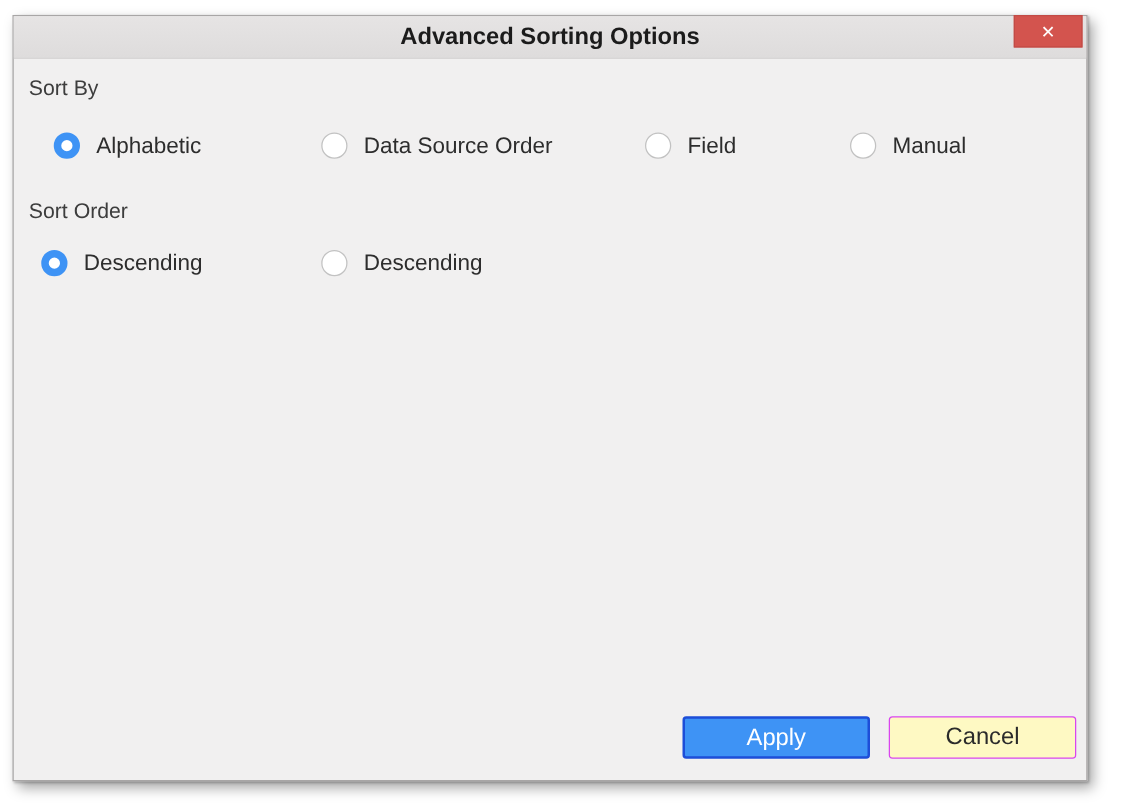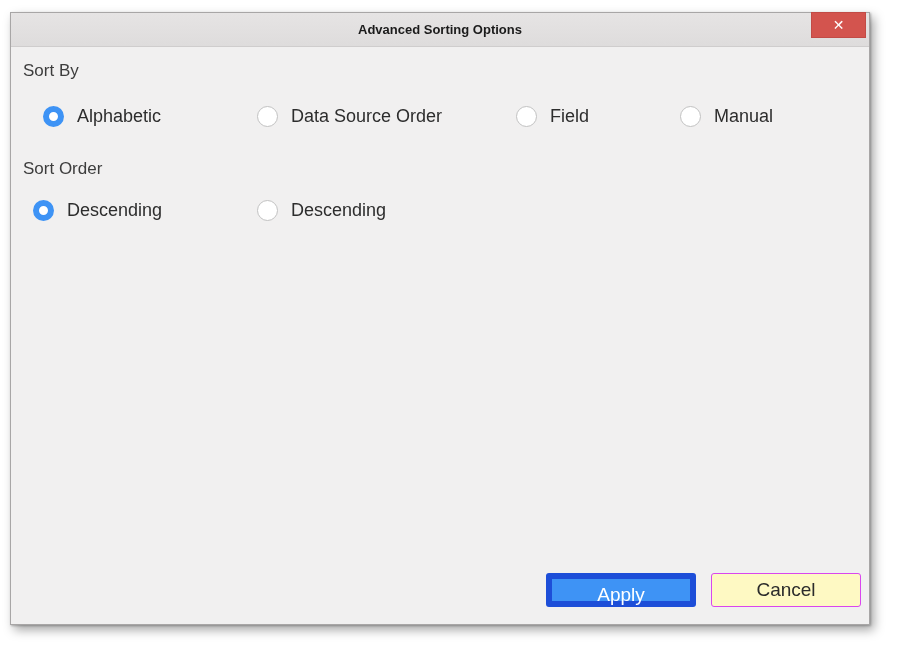--- a/index.html
+++ b/index.html
@@ -24,21 +24,21 @@
     position: absolute;
     left: 0; top: 0; right: 0;
     height: 34px;
     background: linear-gradient(#e6e4e4, #dedcdc);
     border-bottom: 1px solid #cfcdcd;
   }
   .title-text {
     display: block;
     text-align: center;
     line-height: 34px;
-    font-size: 13px;
+    font-size: 19px;
     font-weight: bold;
     color: #1b1b1b;
   }
   .close-btn {
     position: absolute;
     top: -1px; right: 3px;
     width: 55px; height: 26px;
     background: #d3544e;
     border: 1px solid #c24b46;
     color: #ffffff;
@@ -89,21 +89,21 @@
     font-family: "Liberation Sans", sans-serif;
     font-size: 19px;
     border-radius: 3px;
     text-align: center;
     line-height: 32px;
     cursor: pointer;
   }
   .btn-apply {
     left: 535px;
     background: #3e93f5;
-    border: 6px solid #1d4ed8;
+    border: 2px solid #1d4ed8;
     color: #ffffff;
   }
   .btn-cancel {
     left: 700px;
     background: #fef9c3;
     border: 1px solid #d946ef;
     color: #2b2b2b;
   }
 </style>
 </head>

